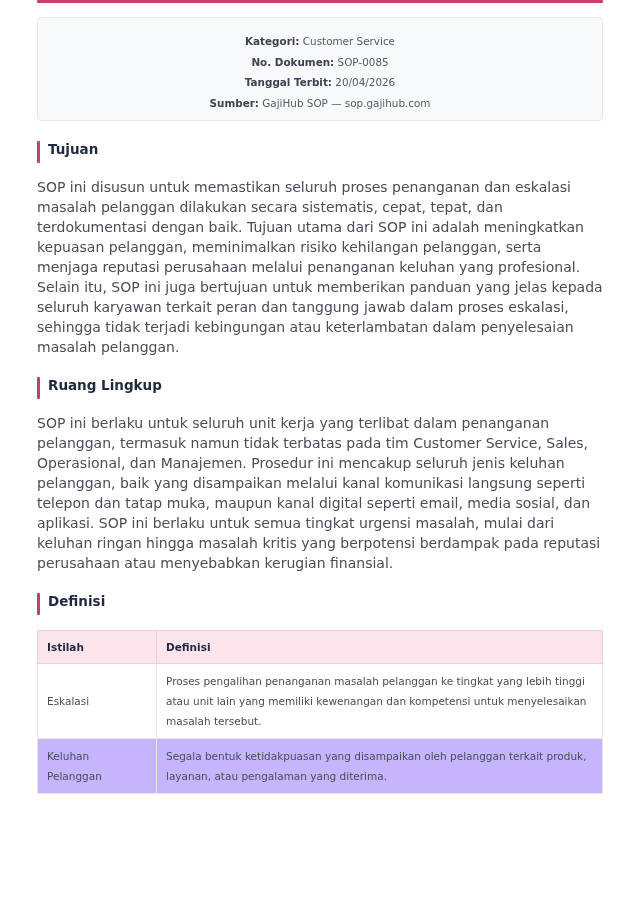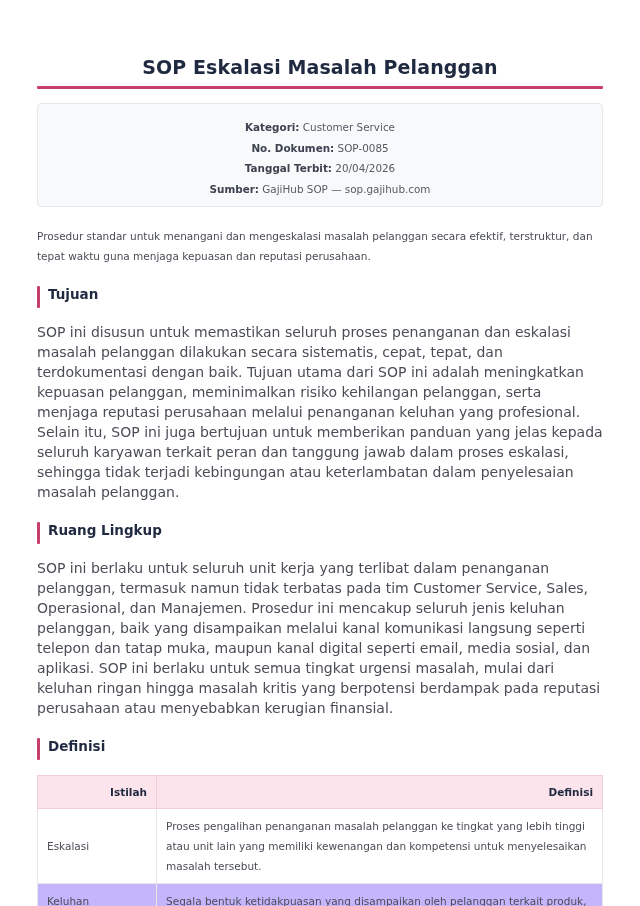--- a/index.html
+++ b/index.html
@@ -81,41 +81,40 @@
     .def-table {
       margin-top: 13px;
       width: 566px;
       border-collapse: collapse;
       font-size: 10.5px;
     }
     .def-table th {
       background: #fce4ec;
       color: #1f2940;
       font-weight: bold;
-      text-align: right;
+      text-align: left;
       padding: 0 9px;
       height: 33px;
       border: 1px solid #f0cfd9;
     }
     .def-table td {
       color: #4a4d56;
       padding: 7px 9px;
       line-height: 20px;
       border: 1px solid #e7e7ea;
       vertical-align: middle;
     }
     .def-table tr.alt td { background: #c4b5fd; }
     .col-term { width: 119px; }
   </style>
 </head>
 <body>
 
 <div class="page">
 
-  <h1 class="title">SOP Eskalasi Masalah Pelanggan</h1>
   <div class="title-rule"></div>
 
   <div class="meta-box">
     <div class="meta-row">
       <span class="meta-label">Kategori:</span>
       <span>Customer Service</span>
     </div>
     <div class="meta-row">
       <span class="meta-label">No. Dokumen:</span>
       <span>SOP-0085</span>
@@ -123,21 +122,20 @@
     <div class="meta-row">
       <span class="meta-label">Tanggal Terbit:</span>
       <span>20/04/2026</span>
     </div>
     <div class="meta-row">
       <span class="meta-label">Sumber:</span>
       <span>GajiHub SOP — sop.gajihub.com</span>
     </div>
   </div>
 
-  <p class="intro">Prosedur standar untuk menangani dan mengeskalasi masalah pelanggan secara efektif, terstruktur, dan tepat waktu guna menjaga kepuasan dan reputasi perusahaan.</p>
 
   <div>
     <div class="section-heading">
       <span class="section-bar"></span>
       <h2 class="section-title">Tujuan</h2>
     </div>
     <p class="section-text">SOP ini disusun untuk memastikan seluruh proses penanganan dan eskalasi masalah pelanggan dilakukan secara sistematis, cepat, tepat, dan terdokumentasi dengan baik. Tujuan utama dari SOP ini adalah meningkatkan kepuasan pelanggan, meminimalkan risiko kehilangan pelanggan, serta menjaga reputasi perusahaan melalui penanganan keluhan yang profesional. Selain itu, SOP ini juga bertujuan untuk memberikan panduan yang jelas kepada seluruh karyawan terkait peran dan tanggung jawab dalam proses eskalasi, sehingga tidak terjadi kebingungan atau keterlambatan dalam penyelesaian masalah pelanggan.</p>
   </div>
 
   <div>

